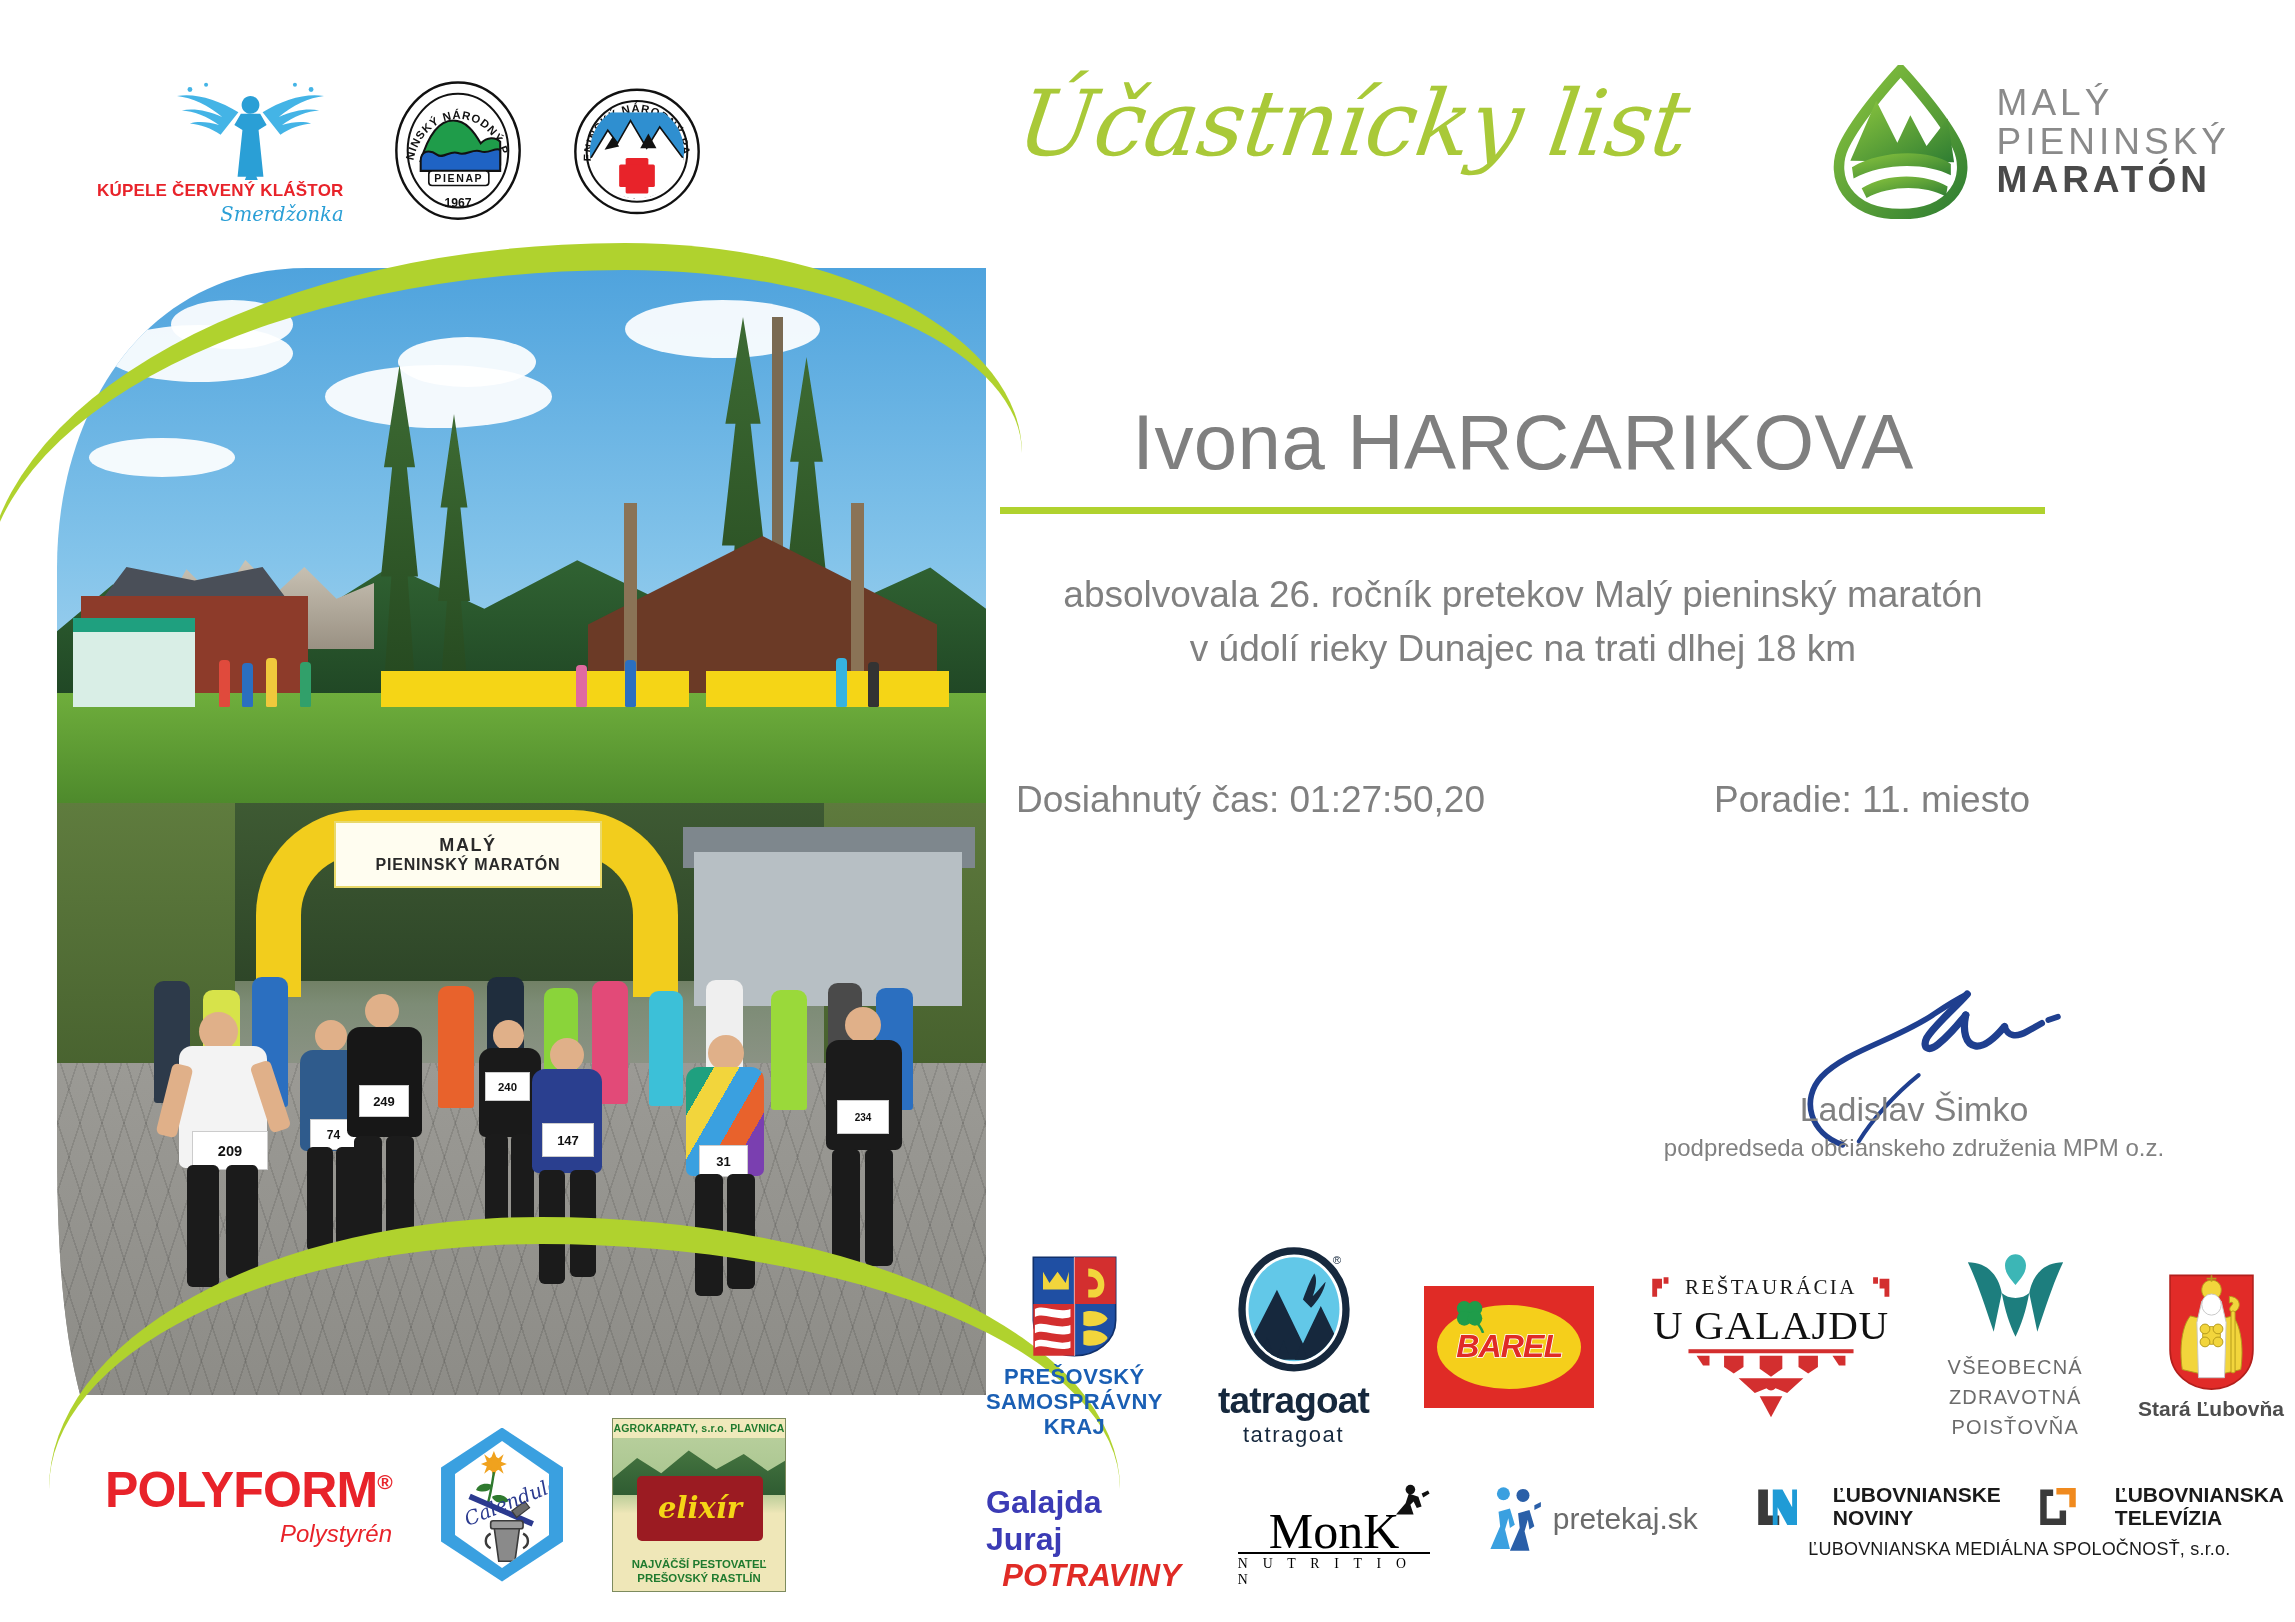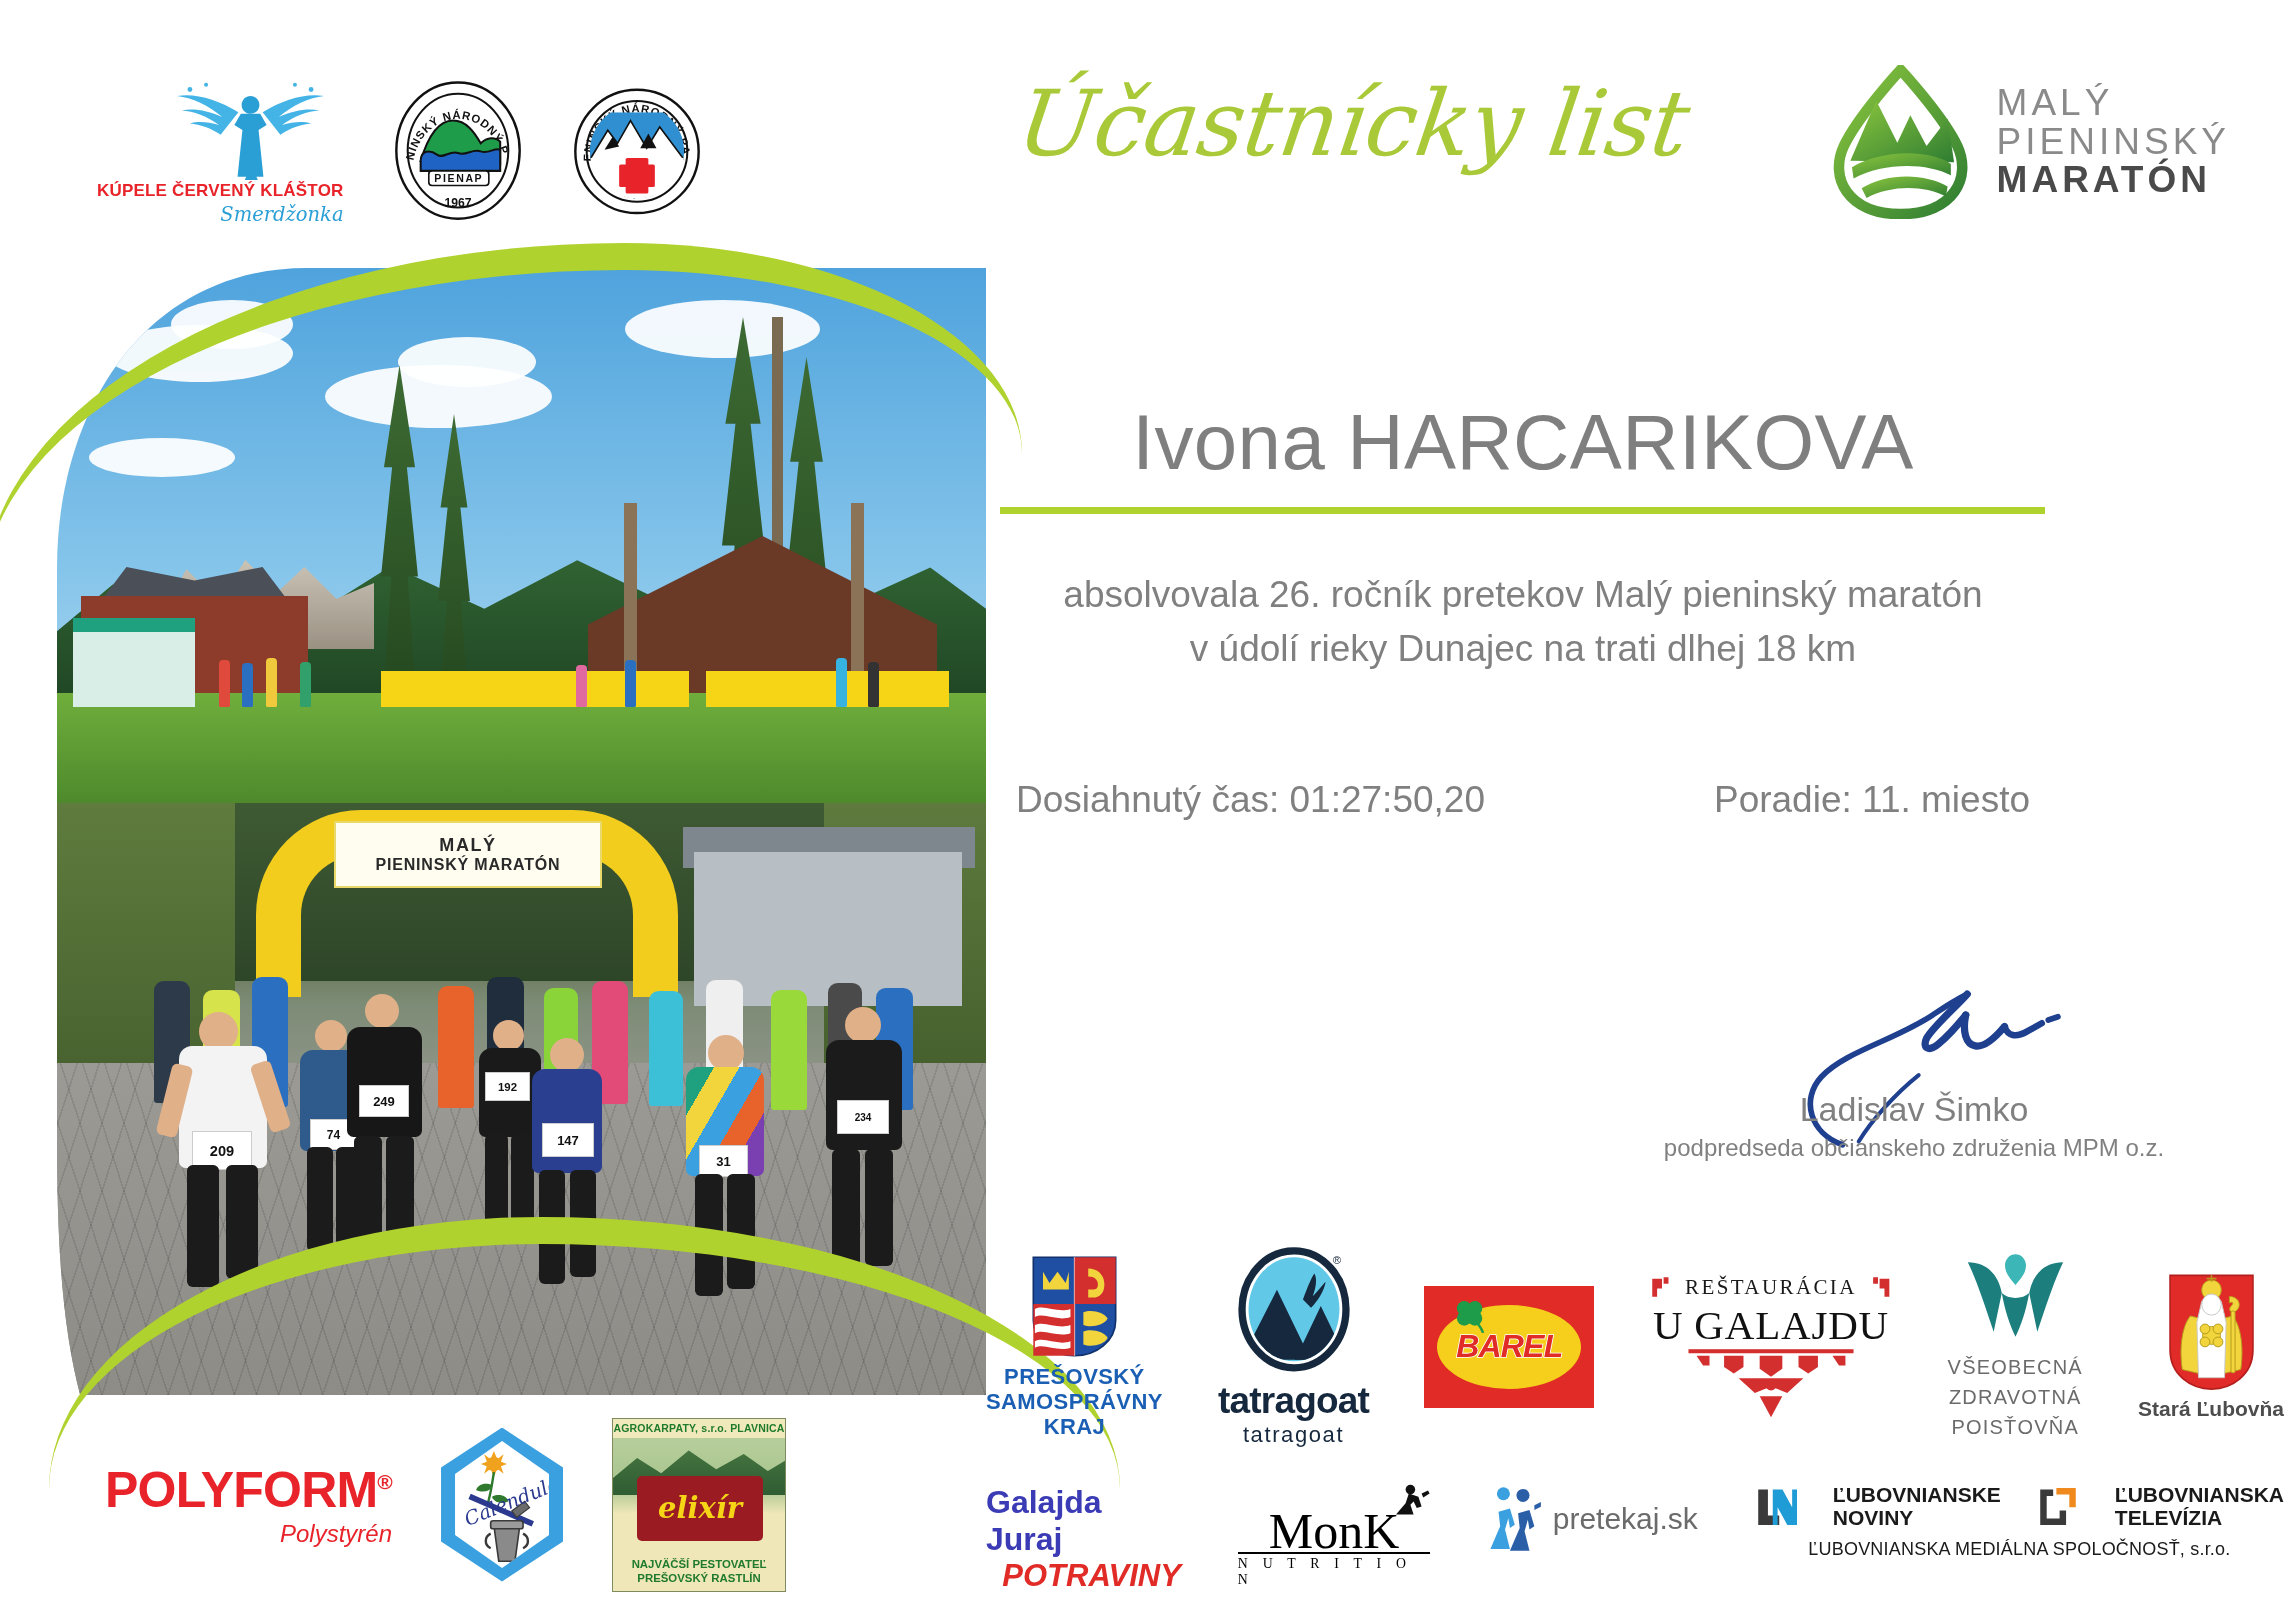--- a/index.html
+++ b/index.html
@@ -388,21 +388,21 @@
       <div class="crowd-blob" style="left:649px; top:177px; width:37px; height:128px; background:#efefef;"></div>
       <div class="crowd-blob" style="left:714px; top:187px; width:36px; height:120px; background:#9ad93a;"></div>
       <div class="crowd-blob" style="left:771px; top:180px; width:34px; height:123px; background:#4a4a4a;"></div>
       <div class="crowd-blob" style="left:819px;top:185px; width:37px; height:122px; background:#2b6fc0;"></div>
 
       <div class="runner">
         <div class="r-head" style="left:142px; top:209px; width:39px; height:39px;"></div>
         <div class="r-torso" style="left:122px; top:243px; width:88px; height:122px; background:#f3f3f3;"></div>
         <div class="r-arm" style="left:107px; top:261px; width:21px; height:73px; transform:rotate(14deg);"></div>
         <div class="r-arm" style="left:203px; top:258px; width:21px; height:71px; transform:rotate(-18deg);"></div>
-        <div class="bib" style="left:135px; top:328px; width:60px; height:39px;">209</div>
+        <div class="bib" style="left:135px; top:328px; width:76px; height:39px;">209</div>
         <div class="r-leg" style="left:130px; top:362px; width:32px; height:122px;"></div>
         <div class="r-leg" style="left:169px; top:362px; width:32px; height:114px;"></div>
       </div>
 
       <div class="runner">
         <div class="r-head" style="left:258px; top:217px; width:32px; height:32px;"></div>
         <div class="r-torso" style="left:243px; top:247px; width:67px; height:101px; background:#2f5b8c;"></div>
         <div class="bib" style="left:253px; top:316px; width:47px; height:31px; font-size:12px;">74</div>
         <div class="r-leg" style="left:250px; top:344px; width:26px; height:105px;"></div>
         <div class="r-leg" style="left:279px; top:344px; width:26px; height:99px;"></div>
@@ -412,21 +412,21 @@
         <div class="r-head" style="left:308px; top:191px; width:34px; height:34px;"></div>
         <div class="r-torso" style="left:290px; top:224px; width:75px; height:110px; background:#171717;"></div>
         <div class="bib" style="left:302px; top:282px; width:50px; height:32px; font-size:13px;">249</div>
         <div class="r-leg" style="left:297px; top:333px; width:27.6px; height:122px;"></div>
         <div class="r-leg" style="left:329px; top:333px; width:27.6px; height:117px;"></div>
       </div>
 
       <div class="runner">
         <div class="r-head" style="left:436px; top:217px; width:31px; height:31px;"></div>
         <div class="r-torso" style="left:422px; top:245px; width:62px; height:89px; background:#1a1a1a;"></div>
-        <div class="bib" style="left:428px; top:269px; width:45px; height:29px; font-size:11.4px;">192</div>
+        <div class="bib" style="left:428px; top:269px; width:45px; height:29px; font-size:11.4px;">240</div>
         <div class="r-leg" style="left:428px; top:331px; width:23px; height:96px;"></div>
         <div class="r-leg" style="left:454px; top:331px; width:23px; height:91px;"></div>
       </div>
 
       <div class="runner">
         <div class="r-head" style="left:493px; top:235px; width:34px; height:34px;"></div>
         <div class="r-torso" style="left:475px; top:266px; width:70px; height:104px; background:#2a3f8f;"></div>
         <div class="bib" style="left:485px; top:320px; width:52px; height:34px; font-size:13px;">147</div>
         <div class="r-leg" style="left:482px; top:367px; width:26px; height:114px;"></div>
         <div class="r-leg" style="left:513px; top:367px; width:26px; height:107px;"></div>

